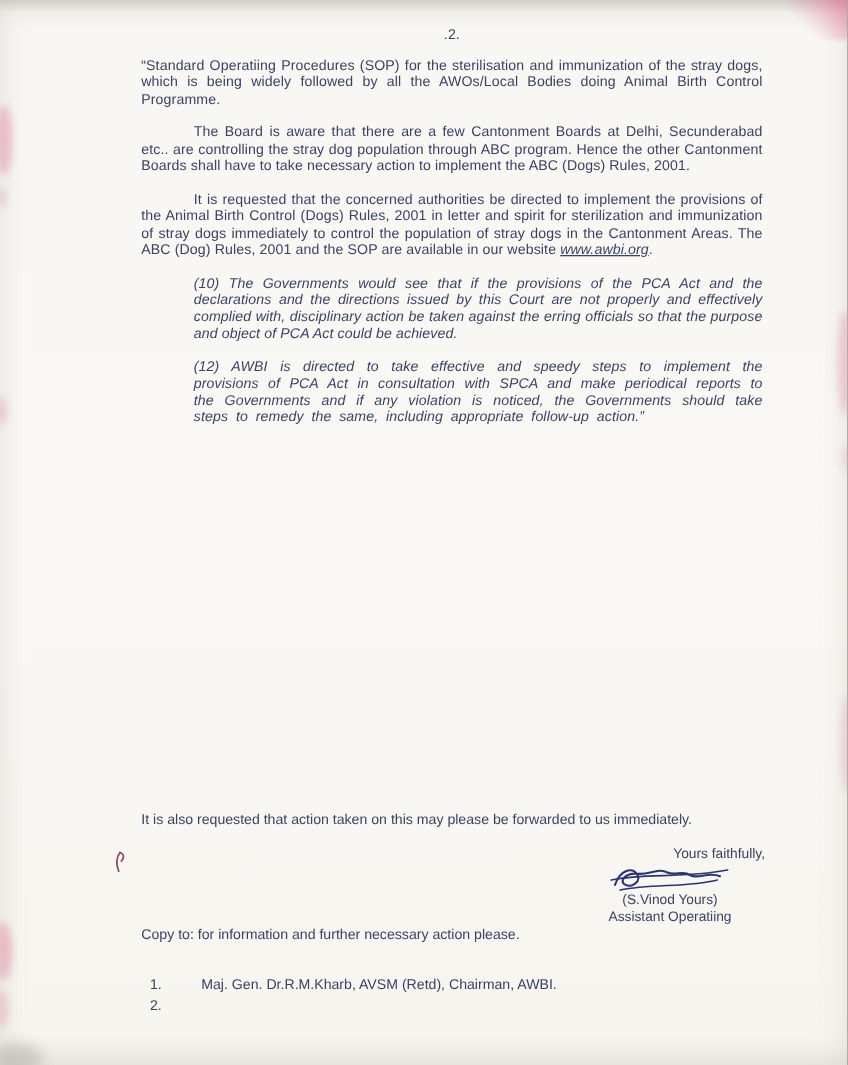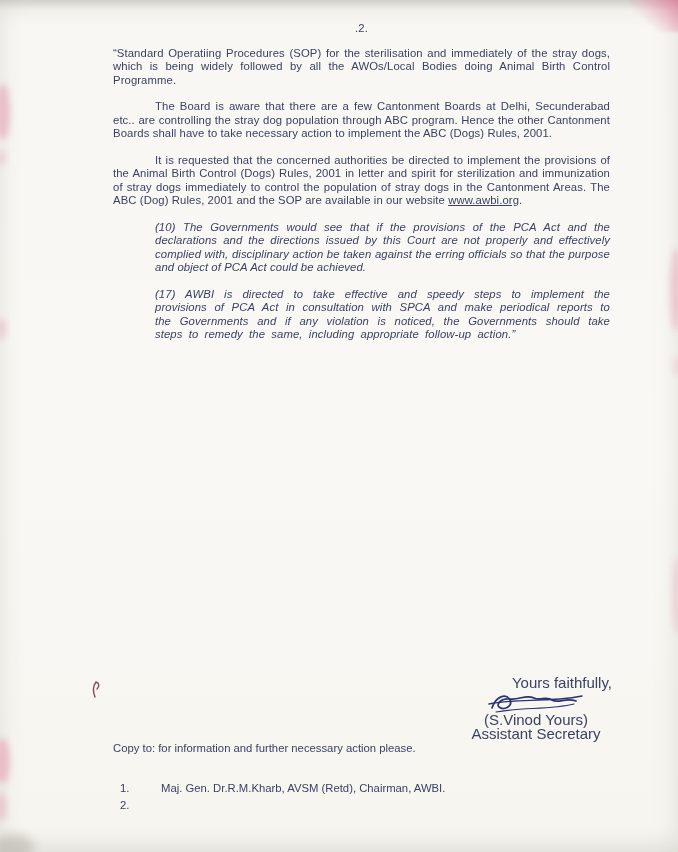--- a/index.html
+++ b/index.html
@@ -27,30 +27,30 @@
   .indent-lg { text-indent:70px; }
 
   .quote {
     margin-left:42px;
     font-style:italic;
     text-align:justify;
     margin-bottom:13px;
   }
   .quote.wide { word-spacing:3px; }
 
-  .doc-link { color:inherit; text-decoration:underline; cursor:pointer; }
+  .doc-link { color:inherit; text-decoration:underline; cursor:pointer;font-style:italic; }
 
   .closing {
     position:absolute; left:113px; top:650px; width:497px;
     font-size:11.3px; line-height:13.5px;
   }
 
   .sig-block {
     position:absolute; top:676px; right:62px; width:160px;
-    text-align:center; font-size:15px; line-height:14px;
+    text-align:center; font-size:11px; line-height:14px;
   }
   .sig-block .valediction { text-align:right; padding-right:4px; }
   .sig-scribble { display:block; margin:-2px auto -3px auto; }
 
   .copy-to {
     position:absolute; left:113px; top:742px;
     font-size:11.3px;
     text-align:center;
   }
 
@@ -105,42 +105,43 @@
   <div class="artifact smudge edge-right-3"></div>
   <div class="artifact corner-bl"></div>
 
   <svg class="pencil-mark" width="14" height="20" viewBox="0 0 14 20">
     <path d="M6 2 C3 6 3 12 5 17 M6 2 C9 3 10 6 7 9" fill="none" stroke="#8a4a5c" stroke-width="1.4" stroke-linecap="round"></path>
   </svg>
 
   <div class="content">
     <div class="page-number">.2.</div>
 
-    <p class="para">“Standard Operatiing Procedures (SOP) for the sterilisation and immediately of the stray dogs, which is being widely followed by all the AWOs/Local Bodies doing Animal Birth Control Programme.</p>
+    <p class="para">“Standard Operatiing Procedures (SOP) for the sterilisation and immunization of the stray dogs, which is being widely followed by all the AWOs/Local Bodies doing Animal Birth Control Programme.</p>
 
 
     <p class="para indent">The Board is aware that there are a few Cantonment Boards at Delhi, Secunderabad etc.. are controlling the stray dog population through ABC program. Hence the other Cantonment Boards shall have to take necessary action to implement the ABC (Dogs) Rules, 2001.</p>
 
     <p class="para indent"><span>It is requested that the concerned authorities be directed to implement the provisions of the Animal Birth Control (Dogs) Rules, 2001 in letter and spirit for sterilization and immunization of stray dogs immediately to control the population of stray dogs in the Cantonment Areas. The ABC (Dog) Rules, 2001 and the SOP are available in our website </span><a class="doc-link">www.awbi.org</a><span>.</span></p>
 
 
     <p class="quote">(10) The Governments would see that if the provisions of the PCA Act and the declarations and the directions issued by this Court are not properly and effectively complied with, disciplinary action be taken against the erring officials so that the purpose and object of PCA Act could be achieved.</p>
-    <p class="quote wide">(17) AWBI is directed to take effective and speedy steps to implement the provisions of PCA Act in consultation with SPCA and make periodical reports to the Governments and if any violation is noticed, the Governments should take steps to remedy the same, including appropriate follow-up action.”</p>
+    <p class="quote wide">(12) AWBI is directed to take effective and speedy steps to implement the provisions of PCA Act in consultation with SPCA and make periodical reports to the Governments and if any violation is noticed, the Governments should take steps to remedy the same, including appropriate follow-up action.”</p>
   </div>
 
+  <p class="closing">It is also requested that action taken on this may please be forwarded to us immediately.</p>
 
   <div class="sig-block">
     <div class="valediction">Yours faithfully,</div>
     <svg class="sig-scribble" width="104" height="28" viewBox="0 0 104 28">
       <path d="M8 20 C12 8 22 5 26 12 C29 18 20 23 15 19 C12 16 17 10 26 11 C36 12 42 6 50 10 C56 13 62 8 68 12 C74 16 82 9 92 13" fill="none" stroke="#2b3370" stroke-width="1.7" stroke-linecap="round"></path>
       <path d="M5 16 C32 10 62 15 98 8" fill="none" stroke="#2b3370" stroke-width="1.4" stroke-linecap="round"></path>
       <path d="M12 24 C38 19 66 22 90 16" fill="none" stroke="#2b3370" stroke-width="1.2" stroke-linecap="round"></path>
     </svg>
     <div>(S.Vinod Yours)</div>
-    <div>Assistant Secretary</div>
+    <div>Assistant Operatiing</div>
   </div>
 
   <div class="copy-to">Copy to: for information and further necessary action please.</div>
 
   <div class="recipients">
     <div class="recipient-row">
       <span class="num">1.</span>
       <span class="txt">Maj. Gen. Dr.R.M.Kharb, AVSM (Retd), Chairman, AWBI.</span>
     </div>
     <div class="recipient-row">

